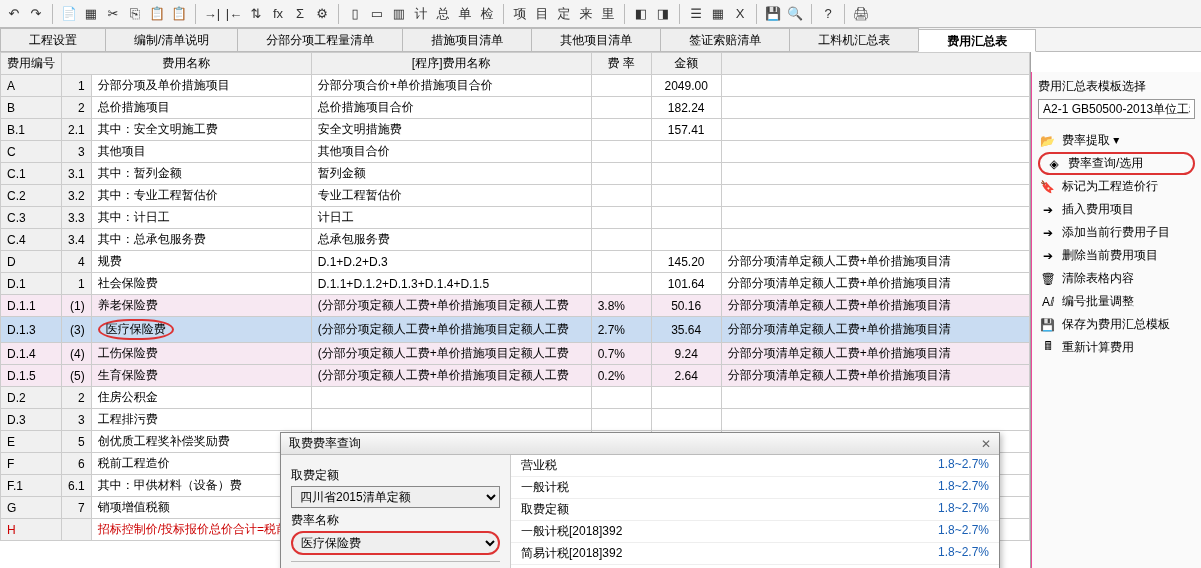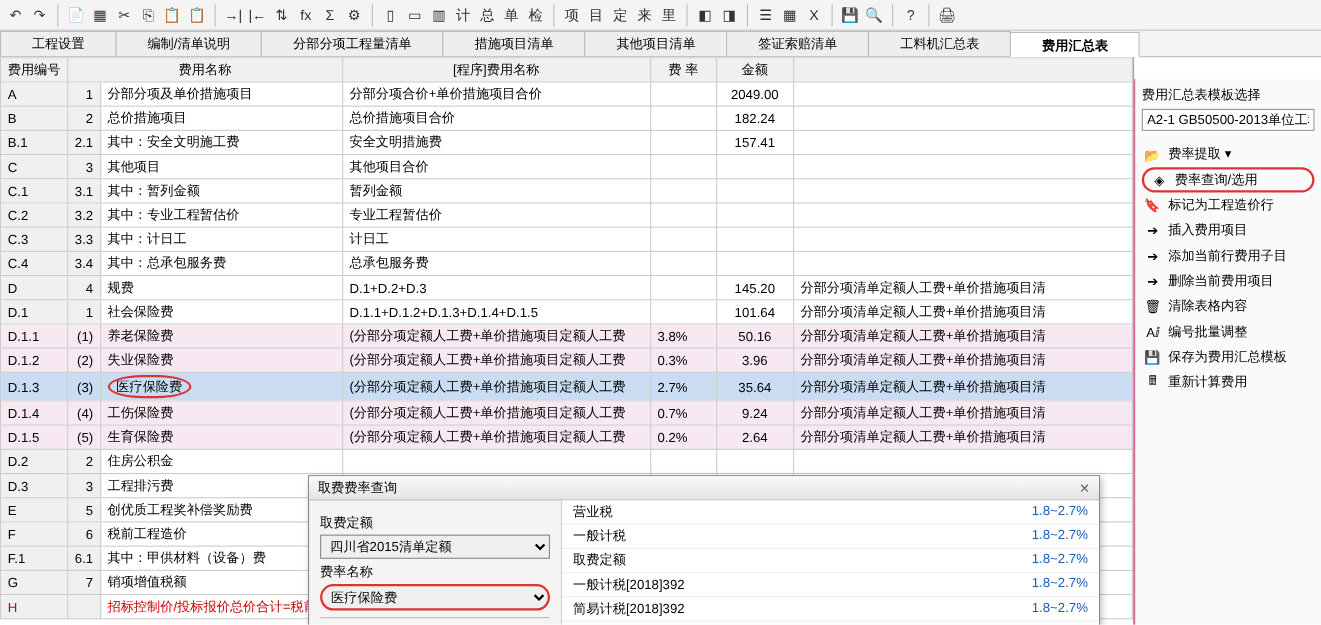--- a/index.html
+++ b/index.html
@@ -213,29 +213,20 @@
           </tr>
           <tr class="highlight-row">
             <td class="code">D.1.1</td>
             <td class="no">(1)</td>
             <td class="name">养老保险费</td>
             <td class="formula">(分部分项定额人工费+单价措施项目定额人工费</td>
             <td class="rate">3.8%</td>
             <td class="amount">50.16</td>
             <td class="remark">分部分项清单定额人工费+单价措施项目清</td>
           </tr>
-          <tr class="highlight-row">
-            <td class="code">D.1.2</td>
-            <td class="no">(2)</td>
-            <td class="name">失业保险费</td>
-            <td class="formula">(分部分项定额人工费+单价措施项目定额人工费</td>
-            <td class="rate">0.3%</td>
-            <td class="amount">3.96</td>
-            <td class="remark">分部分项清单定额人工费+单价措施项目清</td>
-          </tr>
           <tr class="sel-row">
             <td class="code">D.1.3</td>
             <td class="no">(3)</td>
             <td class="name"><span class="circle-red">医疗保险费</span></td>
             <td class="formula">(分部分项定额人工费+单价措施项目定额人工费</td>
             <td class="rate">2.7%</td>
             <td class="amount">35.64</td>
             <td class="remark">分部分项清单定额人工费+单价措施项目清</td>
           </tr>
           <tr class="highlight-row">

